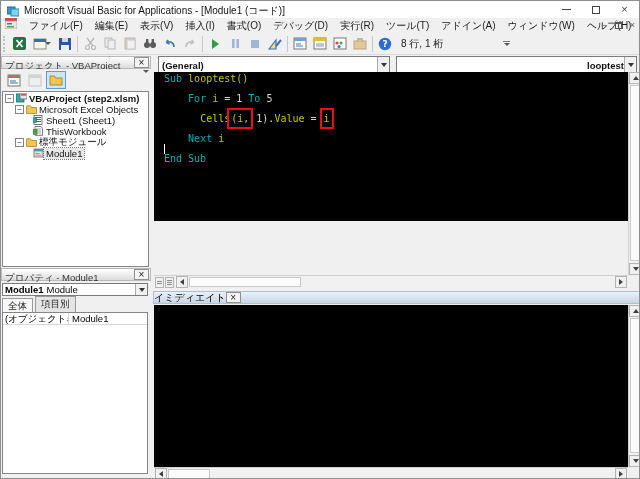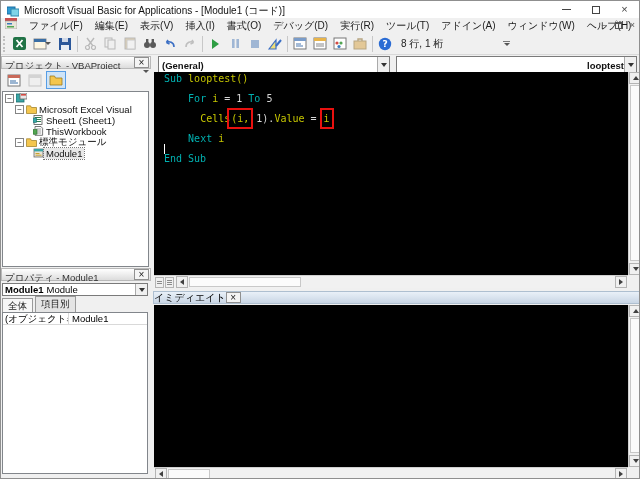--- a/index.html
+++ b/index.html
@@ -70,21 +70,21 @@
   .prop-value { flex:1; padding-left:3px; white-space:nowrap; }
 
   
   .right-col { position:absolute; left:152px; top:54px; width:488px; height:425px; background:#f0f0f0; }
   .combo-row { position:absolute; left:0; top:0; width:100%; height:16px; background:#f0f0f0; }
   .code-combo { position:absolute; top:1px; height:18px; background:#fff; border:1px solid #7a7a7a; display:flex; align-items:center; font-size:9.5px; font-weight:bold; color:#111; }
   .code-combo .cc-label { padding-left:3px; flex:1; white-space:nowrap; overflow:hidden; }
   #general-combo { left:5px; width:232px; }
   #procedure-combo { left:243px; width:241px;text-align:right; }
 
-  .code-black { position:absolute; left:1px; top:17px; width:474px; height:203px; background:#000; padding:2px 0 0 10px; }
+  .code-black { position:absolute; left:1px; top:17px; width:474px; height:149px; background:#000; padding:2px 0 0 10px; }
   .code-line { height:10px; line-height:10px; font-family:"DejaVu Sans Mono", monospace; font-size:10px; white-space:pre; }
   .tk-keyword { color:#00b0b0; }
   .tk-ident { color:#c6c600; }
   .tk-plain { color:#d6d6d6; }
   .redbox { border:2px solid #e8110f; padding:3px 2px; margin:-4px -3px; }
   .caret { display:inline-block; width:1px; height:10px; background:#fff; vertical-align:top; }
 
   
   .vscroll { position:absolute; width:13px; background:#f1f1f1; border-left:1px solid #d0d0d0; }
   .sb-btn { position:absolute; left:0; width:13px; height:12px; background:#f0f0f0; border:1px solid #b4b4b4; display:flex; align-items:center; justify-content:center; }
@@ -325,27 +325,28 @@
     </div>
 
     <div class="tree-box">
       <div class="tree-row" style="padding-left:2px;">
         <span class="expander">−</span>
         <svg class="ticon" viewBox="0 0 11 10">
           <rect x="0" y="1" width="8" height="8" fill="#3aa6a6" stroke="#1a6a6a" stroke-width="0.8"></rect>
           <rect x="4" y="0" width="7" height="6" fill="#e8e8e8" stroke="#666" stroke-width="0.8"></rect>
           <rect x="5" y="1" width="5" height="1.6" fill="#d24a43"></rect>
         </svg>
+        <span class="tlabel bold">VBAProject (step2.xlsm)</span>
       </div>
       <div class="tree-row" style="padding-left:12px;">
         <span class="expander">−</span>
         <svg class="ticon" viewBox="0 0 11 10">
           <path d="M0.5 2.5 L0.5 9.5 L10.5 9.5 L10.5 3.5 L5.5 3.5 L4.5 1.8 L0.5 1.8 Z" fill="#f4c64e" stroke="#9a7a20" stroke-width="0.7"></path>
         </svg>
-        <span class="tlabel">Microsoft Excel Visual</span>
+        <span class="tlabel">Microsoft Excel Objects</span>
       </div>
       <div class="tree-row" style="padding-left:30px;">
         <svg class="ticon" viewBox="0 0 11 10">
           <rect x="1" y="0.5" width="8" height="9" fill="#fff" stroke="#555" stroke-width="0.8"></rect>
           <path d="M2 2.5 h6 M2 4.5 h6 M2 6.5 h6" stroke="#2e7d4f" stroke-width="1"></path>
           <rect x="0" y="3" width="3.6" height="4.4" fill="#3aa6a6" stroke="#1a6a6a" stroke-width="0.6"></rect>
         </svg>
         <span class="tlabel">Sheet1 (Sheet1)</span>
       </div>
       <div class="tree-row" style="padding-left:30px;">

